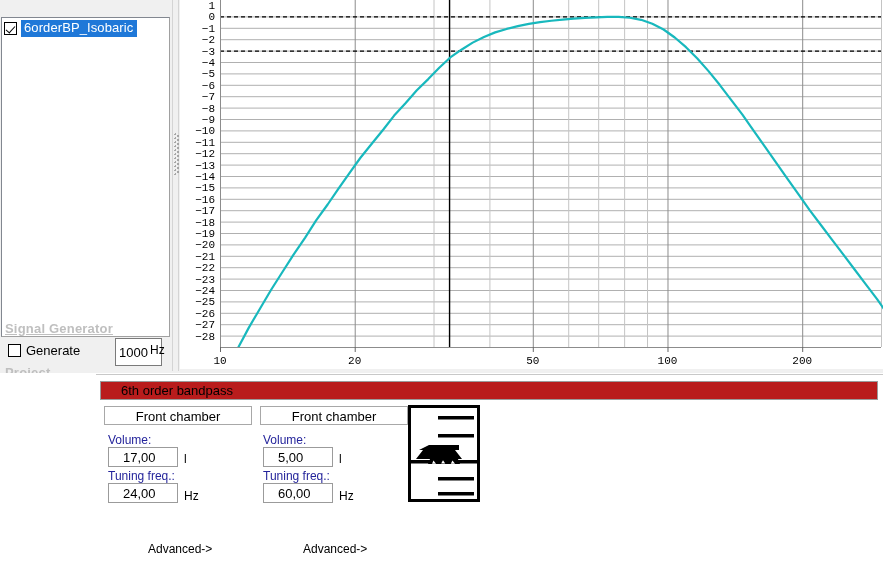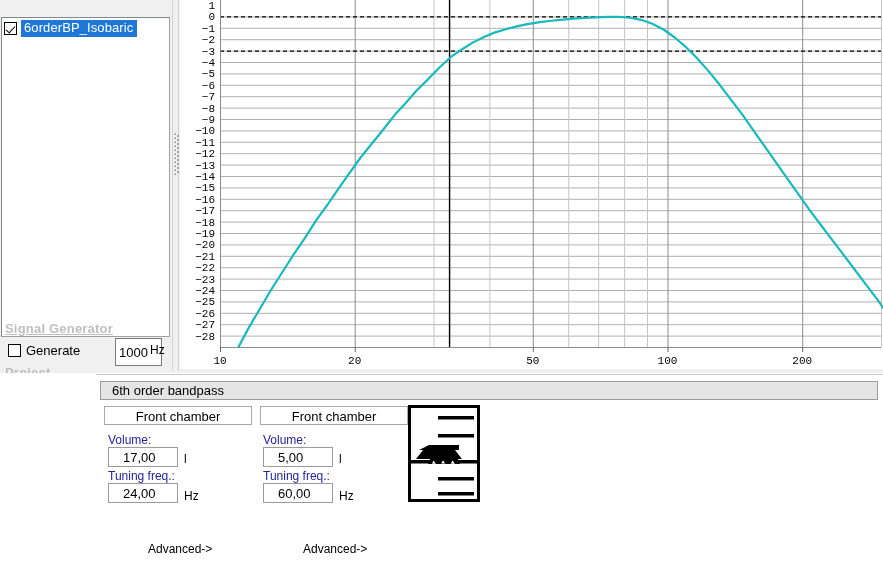--- a/index.html
+++ b/index.html
@@ -141,22 +141,22 @@
   #bottom-sep {
     position: absolute; left: 96px; top: 374px; width: 787px; height: 1px;
     background: #c8c8c8;
   }
   #box-panel {
     position: absolute; left: 96px; top: 375px; width: 787px; height: 196px;
     background: #ffffff;
   }
   #type-field {
     position: absolute; left: 4px; top: 6px; width: 778px; height: 19px;
-    border: 1px solid #9b9b9b; background: #e5e5e5;
-    font-size: 13px; color: #000; line-height: 17px; padding: 0 11px;
+    border: 1px solid #9b9b9b; background: #b91c1c;
+    font-size: 13px; color: #000; line-height: 17px; padding: 0 20px;
   }
 
   .chamber-btn {
     position: absolute; height: 19px;
     border: 1px solid #a8a8a8; background: #ffffff;
     font-family: "Liberation Sans", sans-serif;
     font-size: 13px; color: #000; text-align: center; line-height: 17px;
     cursor: pointer;
   }
   #rear-btn  { left: 8px;  top: 31px; width: 148px; }

